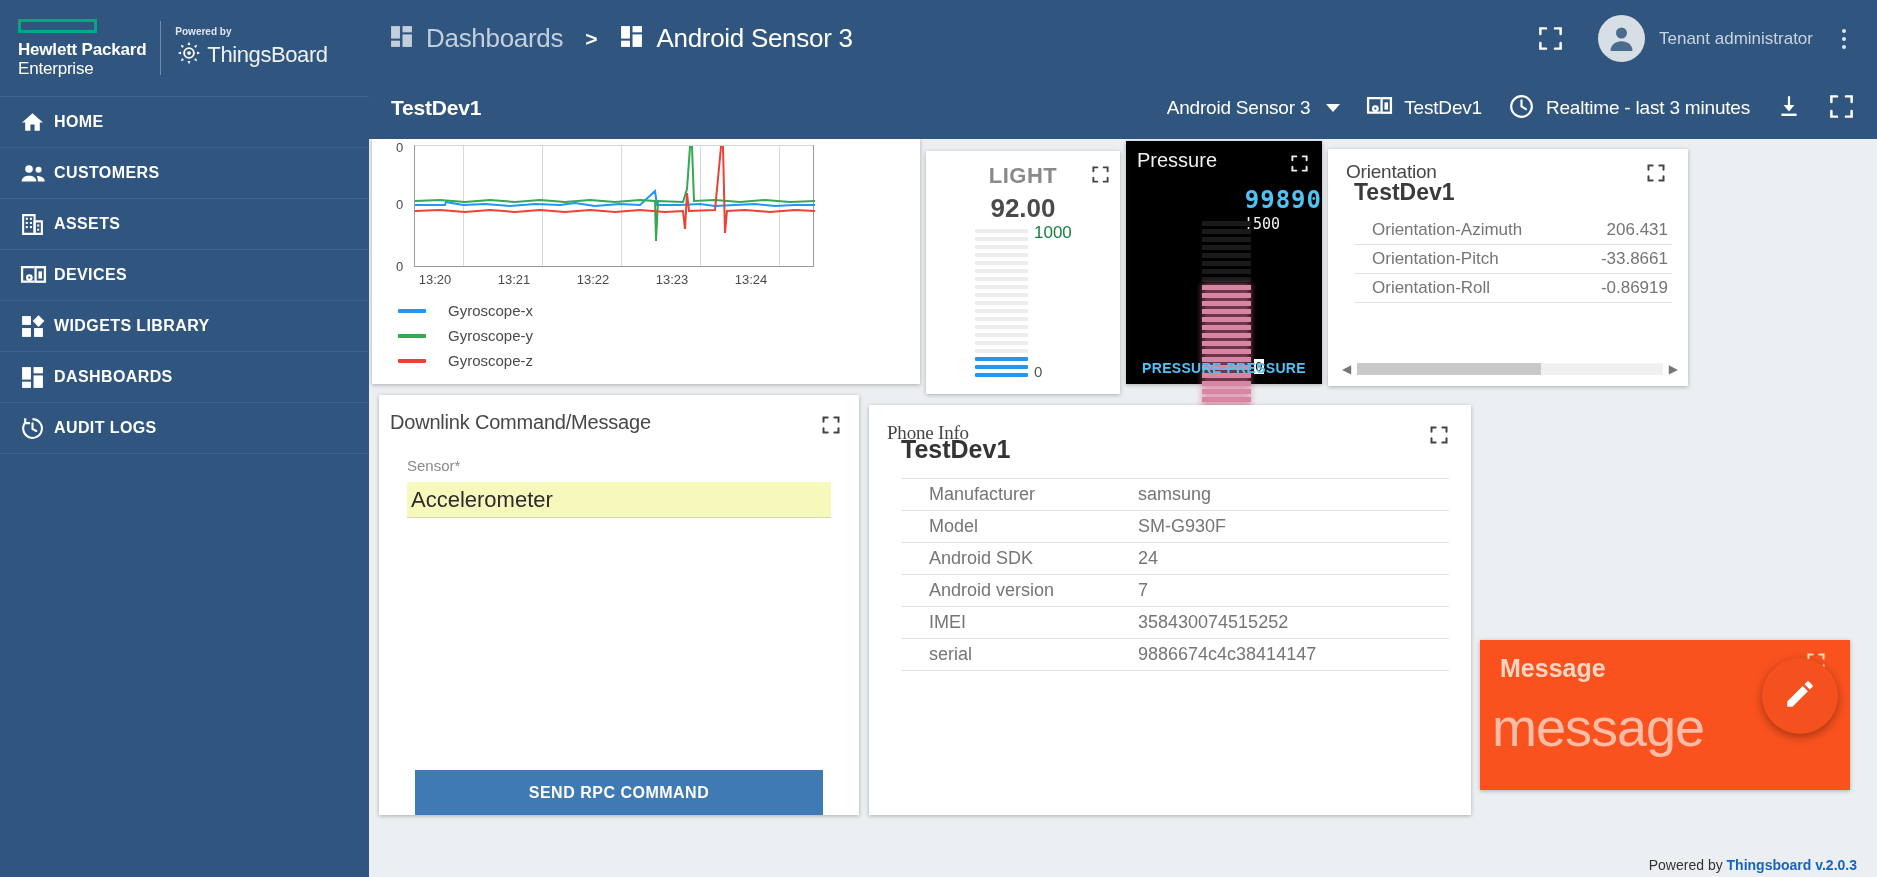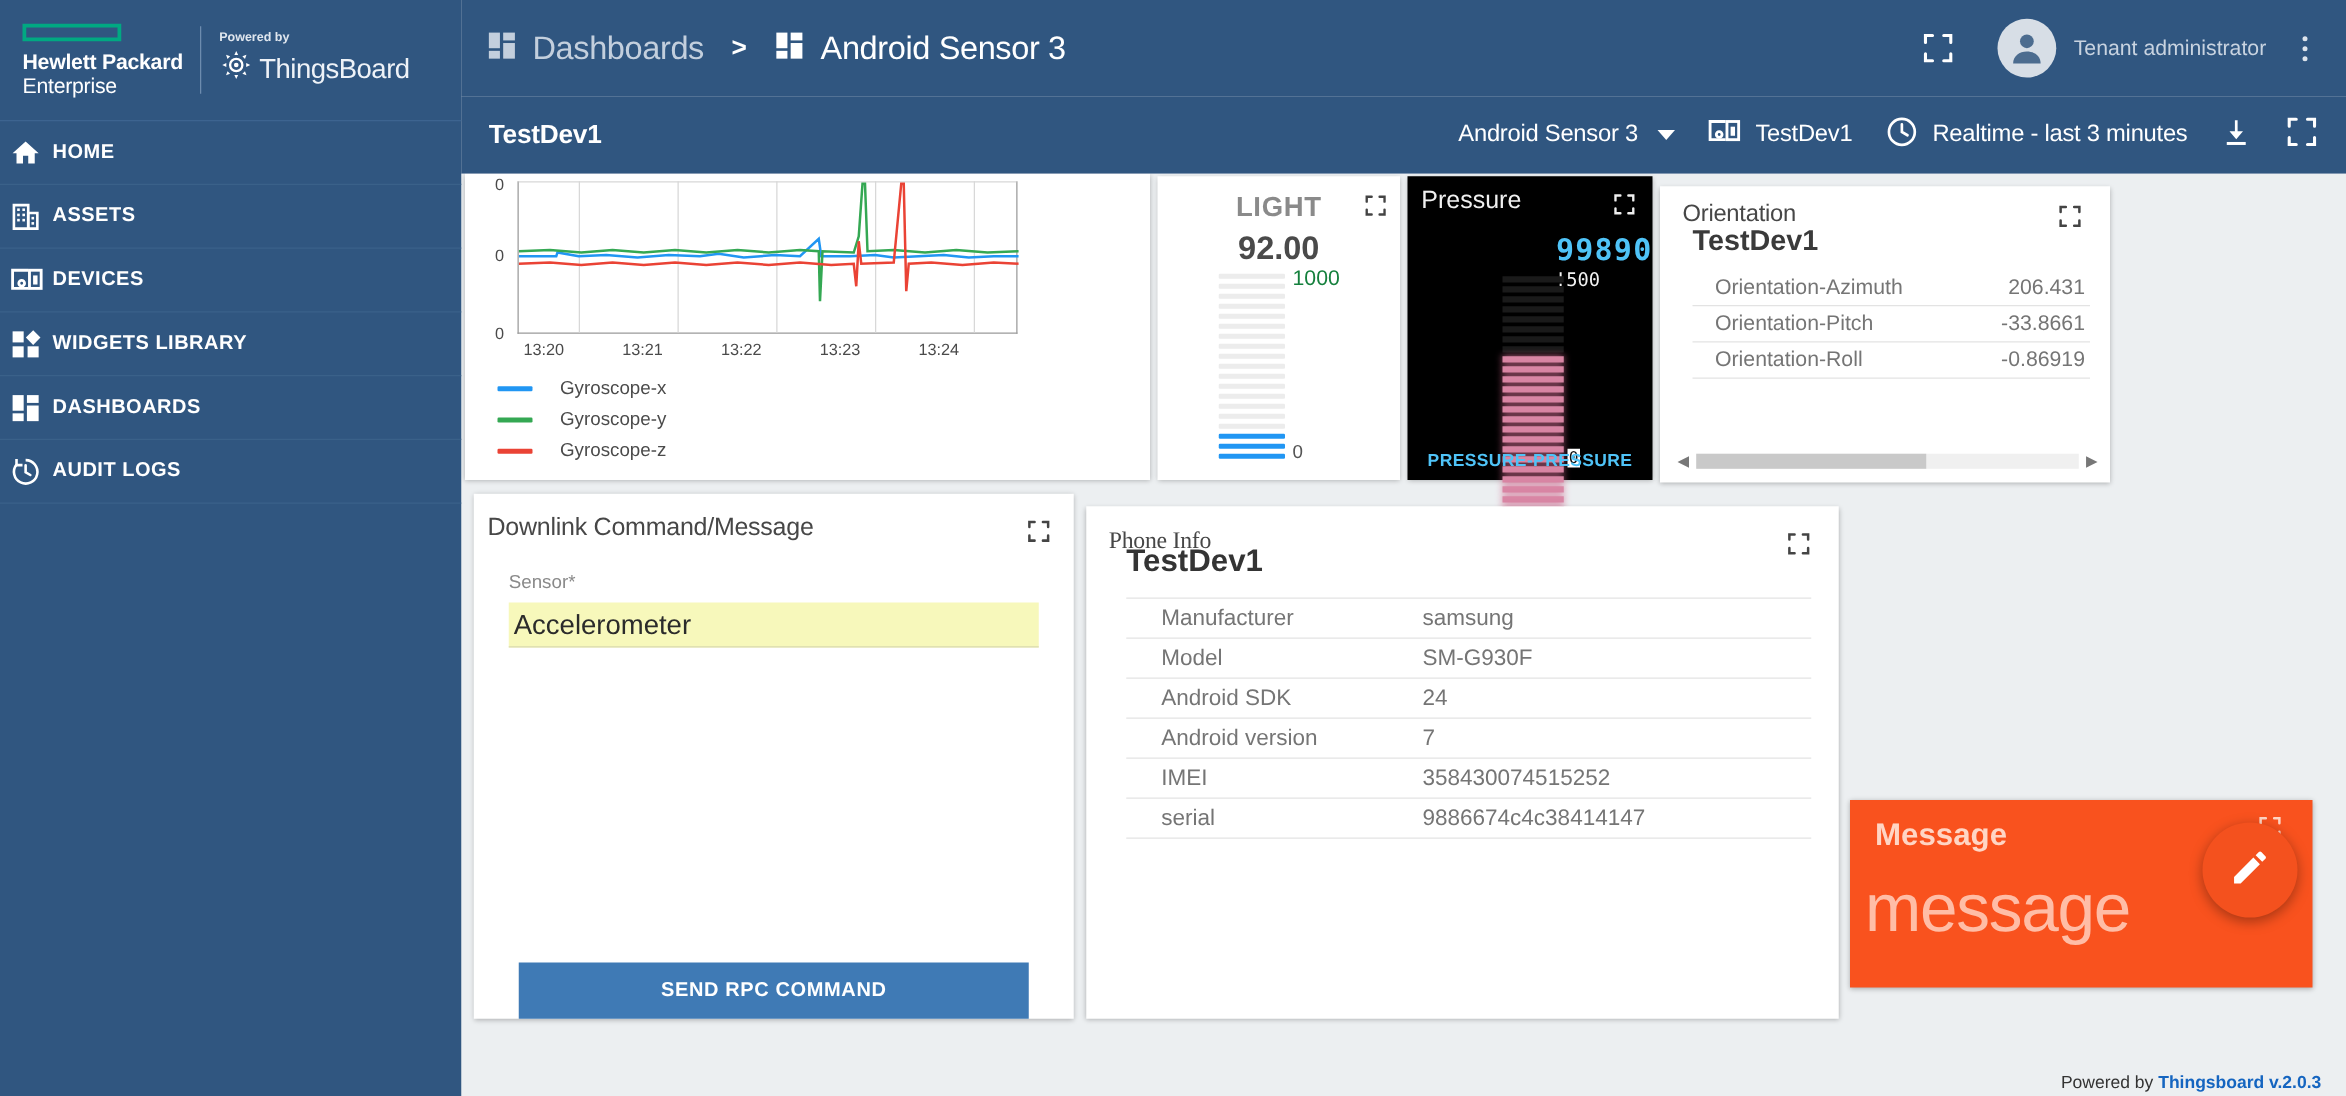--- a/index.html
+++ b/index.html
@@ -36,21 +36,21 @@
   .brand-sep { width:1px; height:54px; background:#6d8cae; margin: 0 14px; }
   .tb-block { display:flex; flex-direction:column; justify-content:center;}
   .tb-powered { color:#dfe6ee; font-size:10px; font-weight:bold; line-height:12px; margin-bottom:1px; }
   .tb-row { display:flex; align-items:center; }
   .tb-gear { margin-right:4px; }
   .tb-name { color:#eef2f7; font-size:22px; letter-spacing:-0.4px; }
 
   .nav-item {
     height: 51px;
     display: flex; align-items: center;
-    padding-left: 8px;
+    padding-left: 20px;
     color: #fff;
     border-bottom: 1px solid #3a6189;
     cursor: pointer;
   }
   .nav-ico { width: 34px; display:flex; align-items:center; color:#fff; }
   .nav-label {
     font-size: 16px; font-weight: bold; letter-spacing: 0.4px;
     color:#ffffff;
   }
 
@@ -103,21 +103,21 @@
   .chart-plot { position:absolute; left:42px; top:6px; width:400px; height:122px; border:1px solid #9a9a9a; border-top:none; background:#fff; }
   .gl-v { position:absolute; top:0; bottom:0; width:1px; background:#d8d8d8; }
   .gl-h { position:absolute; left:0; right:0; height:1px; background:#d8d8d8; }
   .y-lab { position:absolute; right:0; font-size:13px; color:#4a4a4a; }
   .x-lab { position:absolute; font-size:13px; color:#4a4a4a; text-align:center; width:60px; }
   .legend-row { display:flex; align-items:center; margin-bottom:8px; }
   .legend-dash { width:28px; height:4px; border-radius:1px; margin: 0 22px 0 6px;}
   .legend-txt { font-size:15px; color:#4b4b4b; }
 
   
-  #w-light { left: 557px; top: 2px; width: 194px; height: 243px; }
+  #w-light { left: 557px; top: 12px; width: 194px; height: 243px; }
   .light-title { position:absolute; top:12px; left:0; right:0; text-align:center; font-size:22px; color:#8a8a8a; font-weight:bold; letter-spacing:0.5px;}
   .light-val { position:absolute; top:42px; left:0; right:0; text-align:center; font-size:26px; color:#4a4a4a; font-weight:bold;}
   .lstack { position:absolute; left:49px; top:78px; width:53px; }
   .lseg { height:4px; margin-bottom:4px; background:#ececec; border-radius:1px;}
   .lseg.on { background:#2196f3; }
   .lmax { position:absolute; left:108px; top:72px; font-size:17px; color:#15803d; }
   .lmin { position:absolute; left:108px; top:212px; font-size:15px; color:#555; }
 
   
   #w-press { left: 757px; top: 2px; width: 196px; height: 243px; background:#000; }
@@ -235,20 +235,31 @@
     <div class="nav-item">
       <span class="nav-ico">
         <svg width="25" height="25" viewBox="0 0 24 24" fill="#fff">
             <path d="M10 20v-6h4v6h5v-8h3L12 3 2 12h3v8z"></path>
           </svg>
       </span>
       <span class="nav-label">HOME</span>
     </div>
 
 
+    <div class="nav-item">
+      <span class="nav-ico">
+        <svg width="27" height="21" viewBox="0 0 24 18" fill="#fff">
+          <circle cx="8" cy="5" r="3.4"></circle>
+            <circle cx="16.5" cy="5.6" r="2.7"></circle>
+          <path d="M1.5 16c0-3.2 2.9-5 6.5-5s6.5 1.8 6.5 5z"></path>
+          <path d="M15 11.2c3.3.1 7 1.3 7 4.8h-6.1c0-1.9-.4-3.4-.9-4.8z"></path>
+        </svg>
+      </span>
+      <span class="nav-label">CUSTOMERS</span>
+    </div>
 
     <div class="nav-item">
       <span class="nav-ico">
         <svg width="25" height="25" viewBox="0 0 24 24" fill="#fff">
           <path d="M3 3h11v18H3z" fill="none" stroke="#fff" stroke-width="2"></path>
           <path d="M14 9h7v12h-7z" fill="none" stroke="#fff" stroke-width="2"></path>
           <rect x="5.5" y="5.5" width="2" height="2"></rect>
             <rect x="9.5" y="5.5" width="2" height="2"></rect>
           <rect x="5.5" y="9.5" width="2" height="2"></rect>
             <rect x="9.5" y="9.5" width="2" height="2"></rect>

